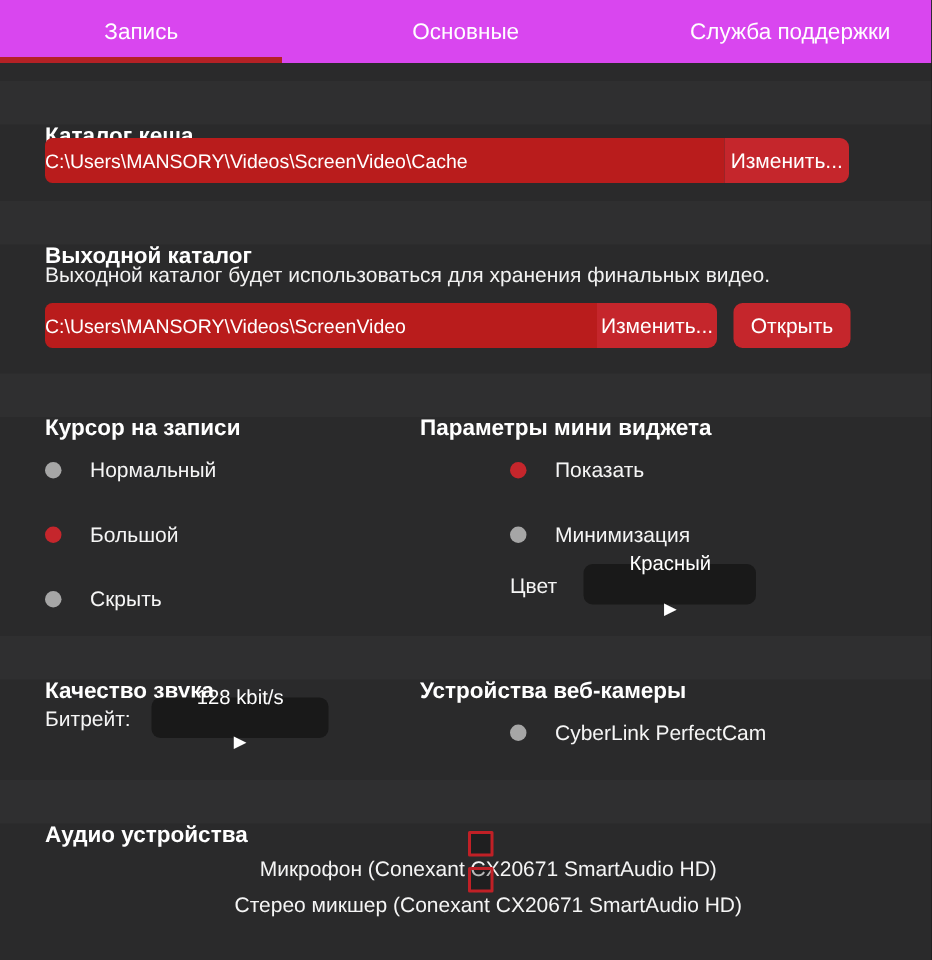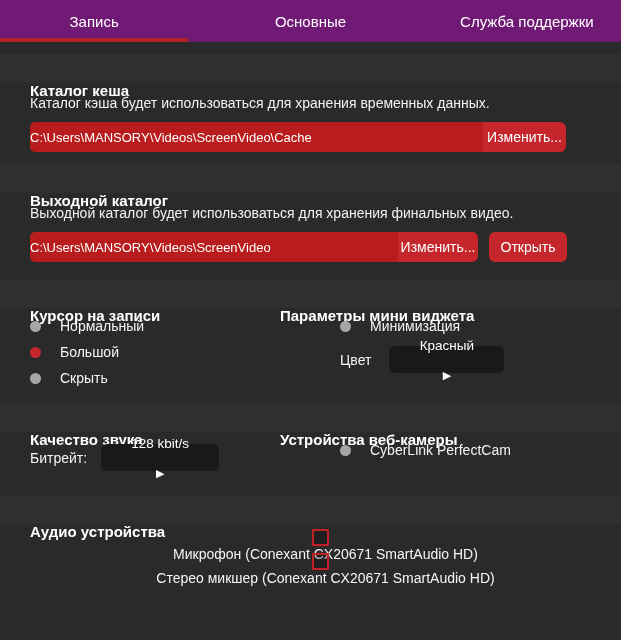--- a/index.html
+++ b/index.html
@@ -16,21 +16,21 @@
     padding:0 18px 0 22px;
   }
   .titlebar .title { font-size:15px; color:#ffffff; }
   .titlebar-icons { display:flex; align-items:center; gap:20px; }
   .undo-icon {
     color:#a9a9a9; font-size:18px; line-height:1; cursor:default;
     transform:translateY(-2px); display:inline-block;
   }
   .min-icon { width:15px; height:3px; background:#ffffff; display:inline-block; }
   
-  .tabs { height:42px; background:#701a75; display:flex;gap:28px; }
+  .tabs { height:42px; background:#d946ef; display:flex;gap:28px; }
   .tab {
     flex:1; display:flex; align-items:center; justify-content:center;
     font-size:15px; color:#ffffff; position:relative; cursor:default;
   }
   .tab.active::after {
     content:""; position:absolute; left:0; right:0; bottom:0; height:4px;
     background:#b42125;
   }
   
   .section-strip {
@@ -62,21 +62,21 @@
   }
   .btn.attached { border-radius:0 6px 6px 0; }
   .btn.open { border-radius:6px; margin-left:11px; width:78px; }
   .btn.w-change1 { width:83px; }
   .btn.w-change2 { width:80px; }
   
   .two-col { display:flex; }
   .col-left { width:340px; padding-left:30px; }
   .col-right { flex:1; }
   
-  .radio-row { display:flex; align-items:center; margin-top:10px; height:16px; }
+  .radio-row { display:flex; align-items:center; margin-top:27px; height:16px; }
   .radio-dot {
     width:11px; height:11px; border-radius:50%; background:#a6a6a6;
     margin-right:19px; flex:0 0 auto;
   }
   .radio-row.selected .radio-dot { background:#c5262c; }
   .radio-label { font-size:14px; color:#f5f5f5; }
   
   .dd-row { display:flex; align-items:center; margin-top:12px; }
   .dd-label { font-size:14px; color:#f5f5f5; }
   .dropdown {
@@ -106,21 +106,20 @@
 
   <div class="tabs">
     <div class="tab active">Запись</div>
     <div class="tab">Основные</div>
     <div class="tab">Служба поддержки</div>
   </div>
 
   <div class="section-strip">
     <span class="section-title">Каталог кеша</span>
   </div>
-  <div class="desc">Каталог кэша будет использоваться для хранения временных данных.</div>
   <div class="path-row">
     <div class="path-field w1">C:\Users\MANSORY\Videos\ScreenVideo\Cache</div>
     <button class="btn attached w-change1">Изменить...</button>
   </div>
 
   <div class="section-strip">
     <span class="section-title">Выходной каталог</span>
   </div>
   <div class="desc">Выходной каталог будет использоваться для хранения финальных видео.</div>
   <div class="path-row">
@@ -142,20 +141,24 @@
       <div class="radio-row selected">
         <span class="radio-dot"></span>
         <span class="radio-label">Большой</span>
       </div>
       <div class="radio-row">
         <span class="radio-dot"></span>
         <span class="radio-label">Скрыть</span>
       </div>
     </div>
     <div class="col-right">
+      <div class="radio-row selected">
+        <span class="radio-dot"></span>
+        <span class="radio-label">Показать</span>
+      </div>
       <div class="radio-row">
         <span class="radio-dot"></span>
         <span class="radio-label">Минимизация</span>
       </div>
       <div class="dd-row">
         <span class="dd-label">Цвет</span>
         <div class="dropdown dd-color">
           <span>Красный</span>
           <span class="arrow">▶</span>
         </div>

